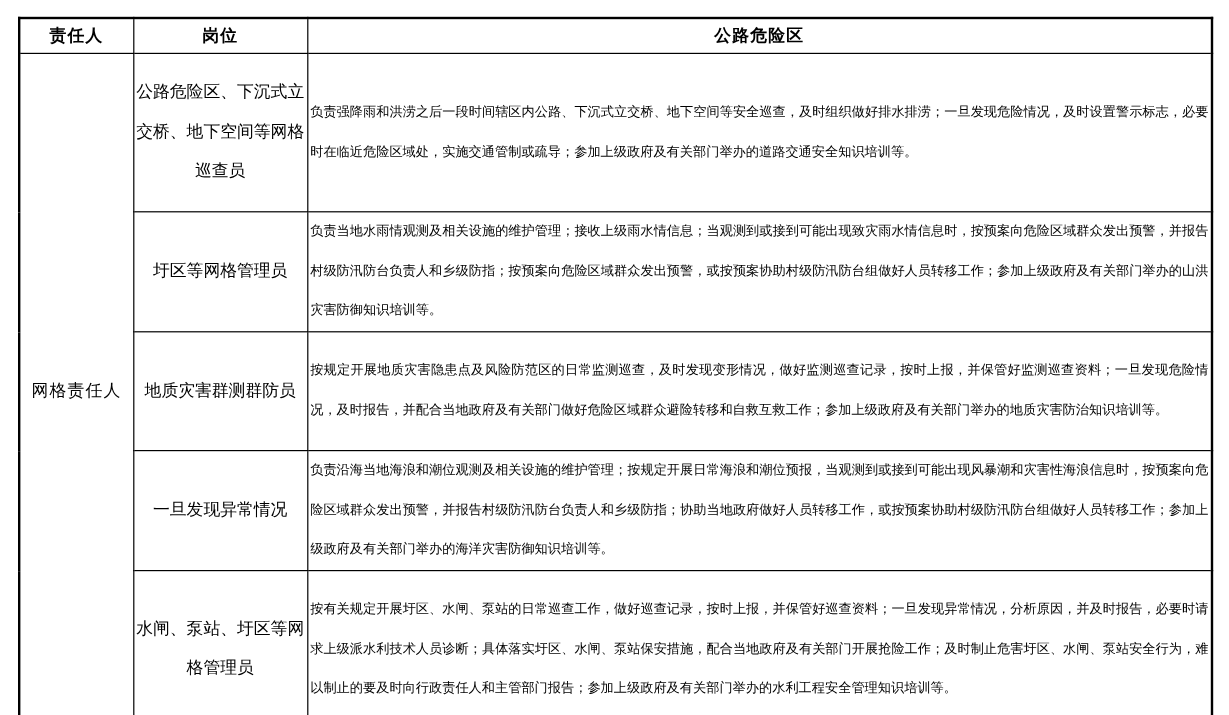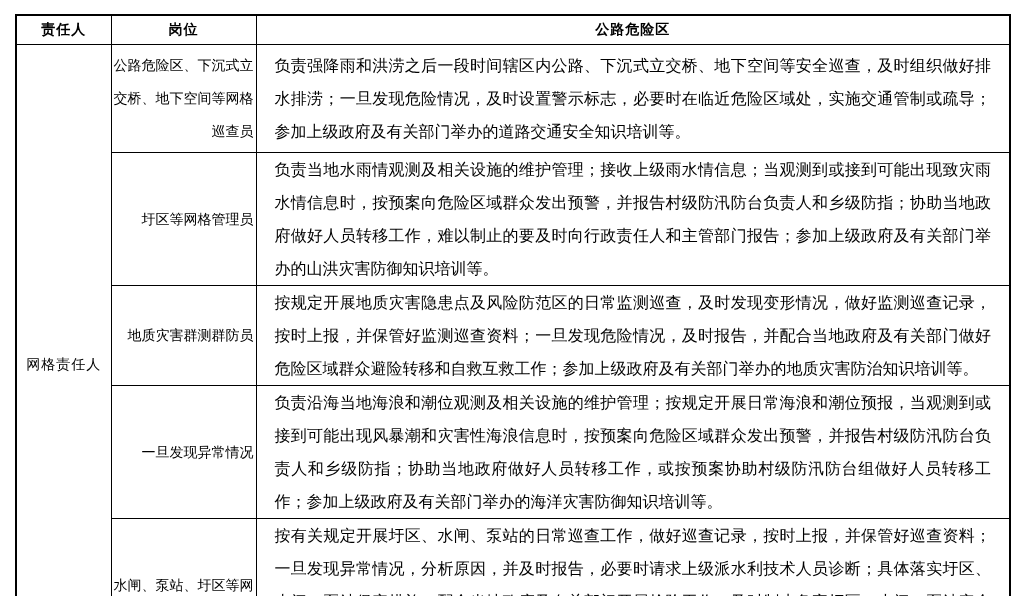--- a/index.html
+++ b/index.html
@@ -45,33 +45,33 @@
     letter-spacing: 1px;
   }
   td.resp-cell {
     text-align: center;
     vertical-align: middle;
     font-size: 14px;
     letter-spacing: 1px;
     padding: 0 2px;
   }
   td.pos-cell {
-    text-align: right;
+    text-align: center;
     vertical-align: middle;
     font-size: 14px;
     line-height: 33px;
-    padding: 4px 2px;
+    padding: 16px 2px;
   }
   td.duty-cell {
     text-align: justify;
     text-justify: inter-ideograph;
     vertical-align: middle;
-    font-size: 16px;
+    font-size: 11px;
     line-height: 33px;
-    padding: 0 18px;
+    padding: 0 2px;
   }
   tr.r3line { height: 99px; }
   tr.r4line { height: 132px; }
 </style>
 </head>
 <body>
 
 <div class="page">
   <table class="duty-table">
     <colgroup>
@@ -87,21 +87,21 @@
       </tr>
     </thead>
     <tbody>
       <tr class="r3line">
         <td class="resp-cell" rowspan="5">网格责任人</td>
         <td class="pos-cell">公路危险区、下沉式立交桥、地下空间等网格巡查员</td>
         <td class="duty-cell">负责强降雨和洪涝之后一段时间辖区内公路、下沉式立交桥、地下空间等安全巡查，及时组织做好排水排涝；一旦发现危险情况，及时设置警示标志，必要时在临近危险区域处，实施交通管制或疏导；参加上级政府及有关部门举办的道路交通安全知识培训等。</td>
       </tr>
       <tr class="r3line">
         <td class="pos-cell">圩区等网格管理员</td>
-        <td class="duty-cell">负责当地水雨情观测及相关设施的维护管理；接收上级雨水情信息；当观测到或接到可能出现致灾雨水情信息时，按预案向危险区域群众发出预警，并报告村级防汛防台负责人和乡级防指；协助当地政府做好人员转移工作，难以制止的要及时向行政责任人和主管部门报告；参加上级政府及有关部门举办的山洪灾害防御知识培训等。</td>
+        <td class="duty-cell">负责当地水雨情观测及相关设施的维护管理；接收上级雨水情信息；当观测到或接到可能出现致灾雨水情信息时，按预案向危险区域群众发出预警，并报告村级防汛防台负责人和乡级防指；按预案向危险区域群众发出预警，或按预案协助村级防汛防台组做好人员转移工作；参加上级政府及有关部门举办的山洪灾害防御知识培训等。</td>
       </tr>
       <tr class="r3line">
         <td class="pos-cell">地质灾害群测群防员</td>
         <td class="duty-cell">按规定开展地质灾害隐患点及风险防范区的日常监测巡查，及时发现变形情况，做好监测巡查记录，按时上报，并保管好监测巡查资料；一旦发现危险情况，及时报告，并配合当地政府及有关部门做好危险区域群众避险转移和自救互救工作；参加上级政府及有关部门举办的地质灾害防治知识培训等。</td>
       </tr>
       <tr class="r3line">
         <td class="pos-cell">一旦发现异常情况</td>
         <td class="duty-cell">负责沿海当地海浪和潮位观测及相关设施的维护管理；按规定开展日常海浪和潮位预报，当观测到或接到可能出现风暴潮和灾害性海浪信息时，按预案向危险区域群众发出预警，并报告村级防汛防台负责人和乡级防指；协助当地政府做好人员转移工作，或按预案协助村级防汛防台组做好人员转移工作；参加上级政府及有关部门举办的海洋灾害防御知识培训等。</td>
       </tr>
       <tr class="r4line">

